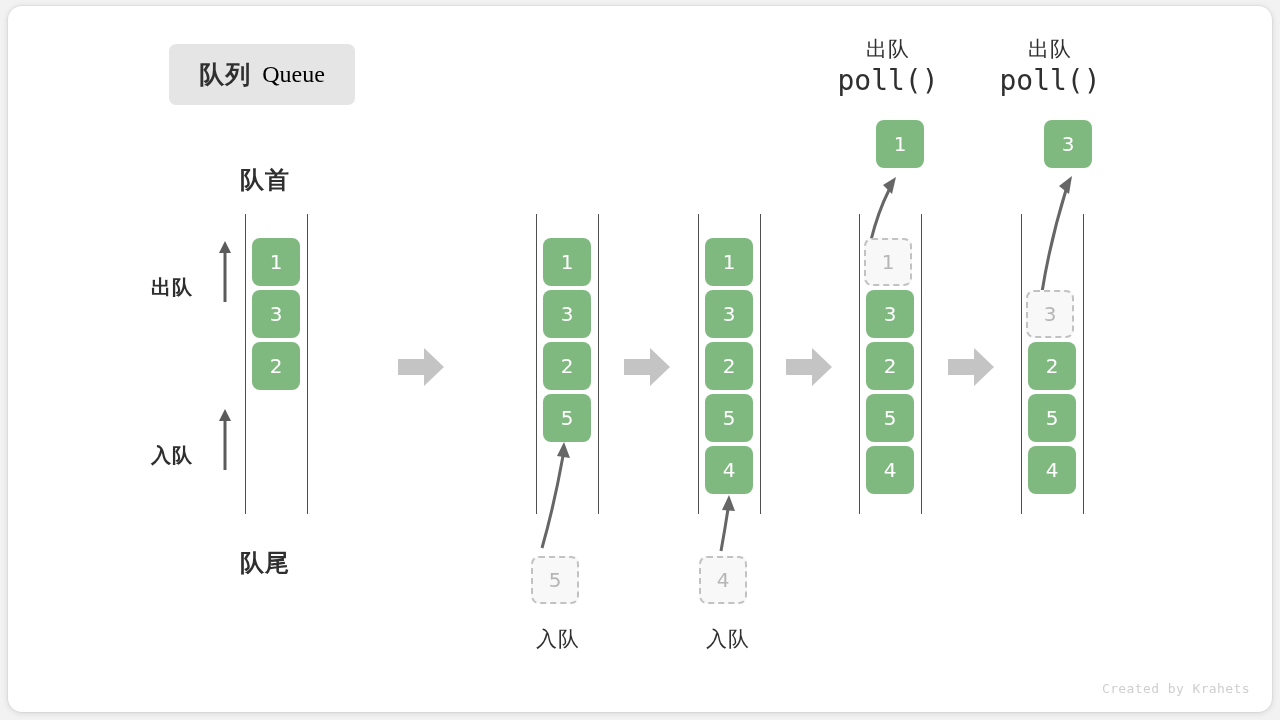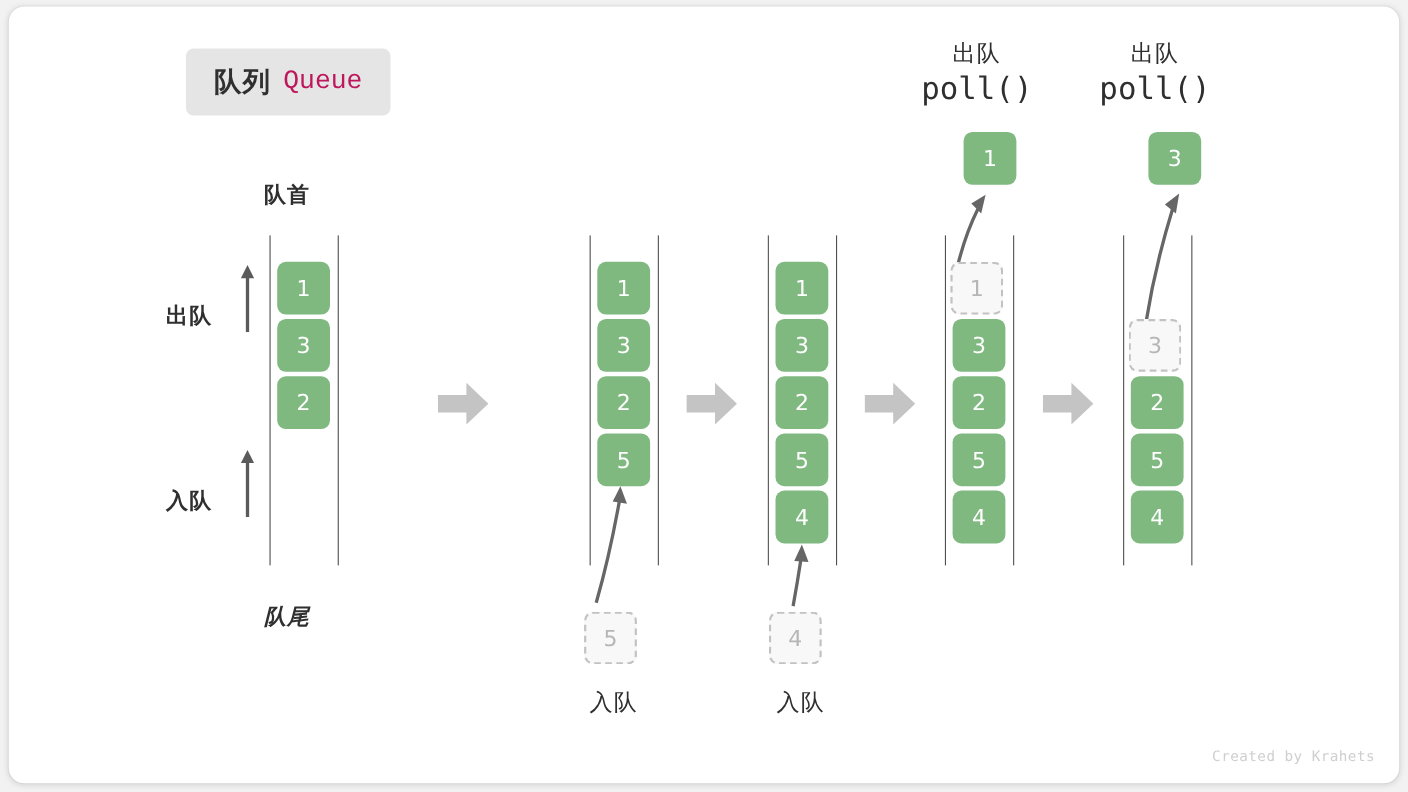--- a/index.html
+++ b/index.html
@@ -39,35 +39,35 @@
     justify-content: center;
     gap: 11px;
   }
   #title-badge .cn {
     font-size: 25px;
     font-weight: bold;
     color: #2f2f2f;
     letter-spacing: 1px;
   }
   #title-badge .en {
-    font-family: Liberation Mono, monospace;
+    font-family: Liberation Serif, serif;
     font-size: 24px;
-    color: #be185d;
+    color: #000000;
   }
 
   
   .edge-label {
-    font-size: 20px;
+    font-size: 24px;
     font-weight: bold;
     color: #2f2f2f;
     letter-spacing: 1px;
     white-space: nowrap;
   }
   #label-head { left: 232px; top: 158px; }
-  #label-tail { left: 232px; top: 541px; font-style: italic; }
+  #label-tail { left: 232px; top: 541px; }
 
   
   .side-label {
     font-size: 20px;
     font-weight: bold;
     color: #2f2f2f;
     letter-spacing: 1px;
     white-space: nowrap;
   }
   #side-dequeue { left: 143px; top: 268px; }

